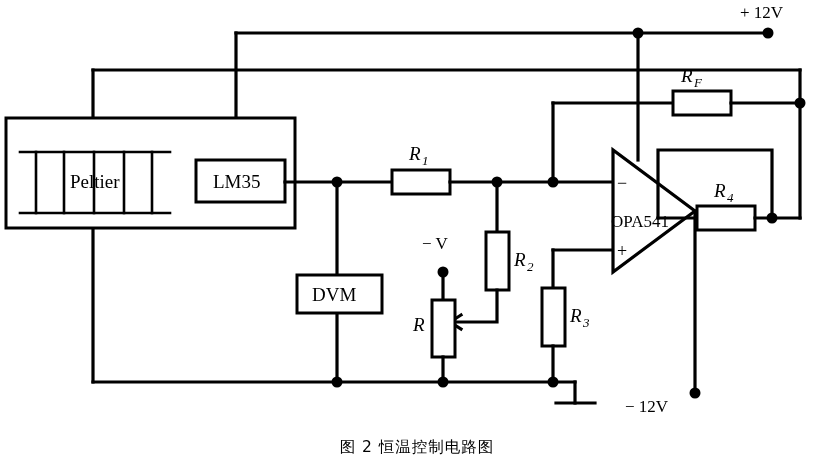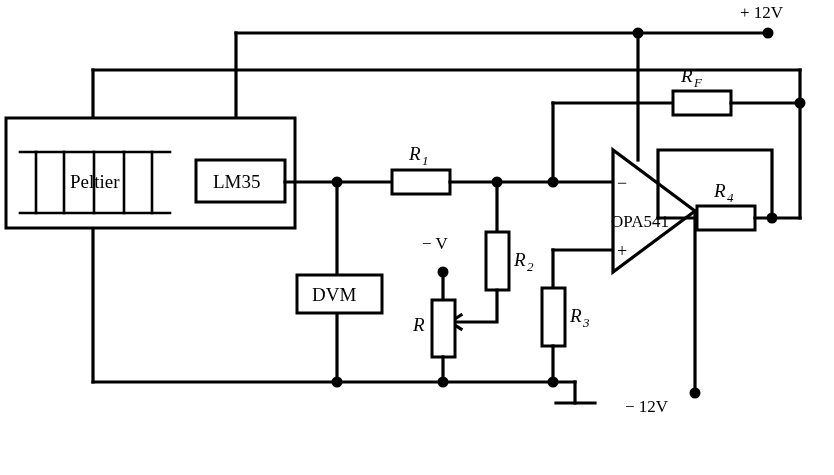--- a/index.html
+++ b/index.html
@@ -218,14 +218,15 @@
       <text class="lbl-sub" x="727" y="202">4</text>
       <path class="wire" d="M755,218 L800,218"></path>
       <circle class="node" cx="772" cy="218" r="5.5"></circle>
       <path class="wire" d="M772,218 L772,150 L658,150 L658,218"></path>
     </g>
 
     <text class="lbl-rail" x="740" y="18">+ 12V</text>
 
   </svg>
 
+  <div class="caption">图 2 恒温控制电路图</div>
 
 </div>
 
 </body></html>

